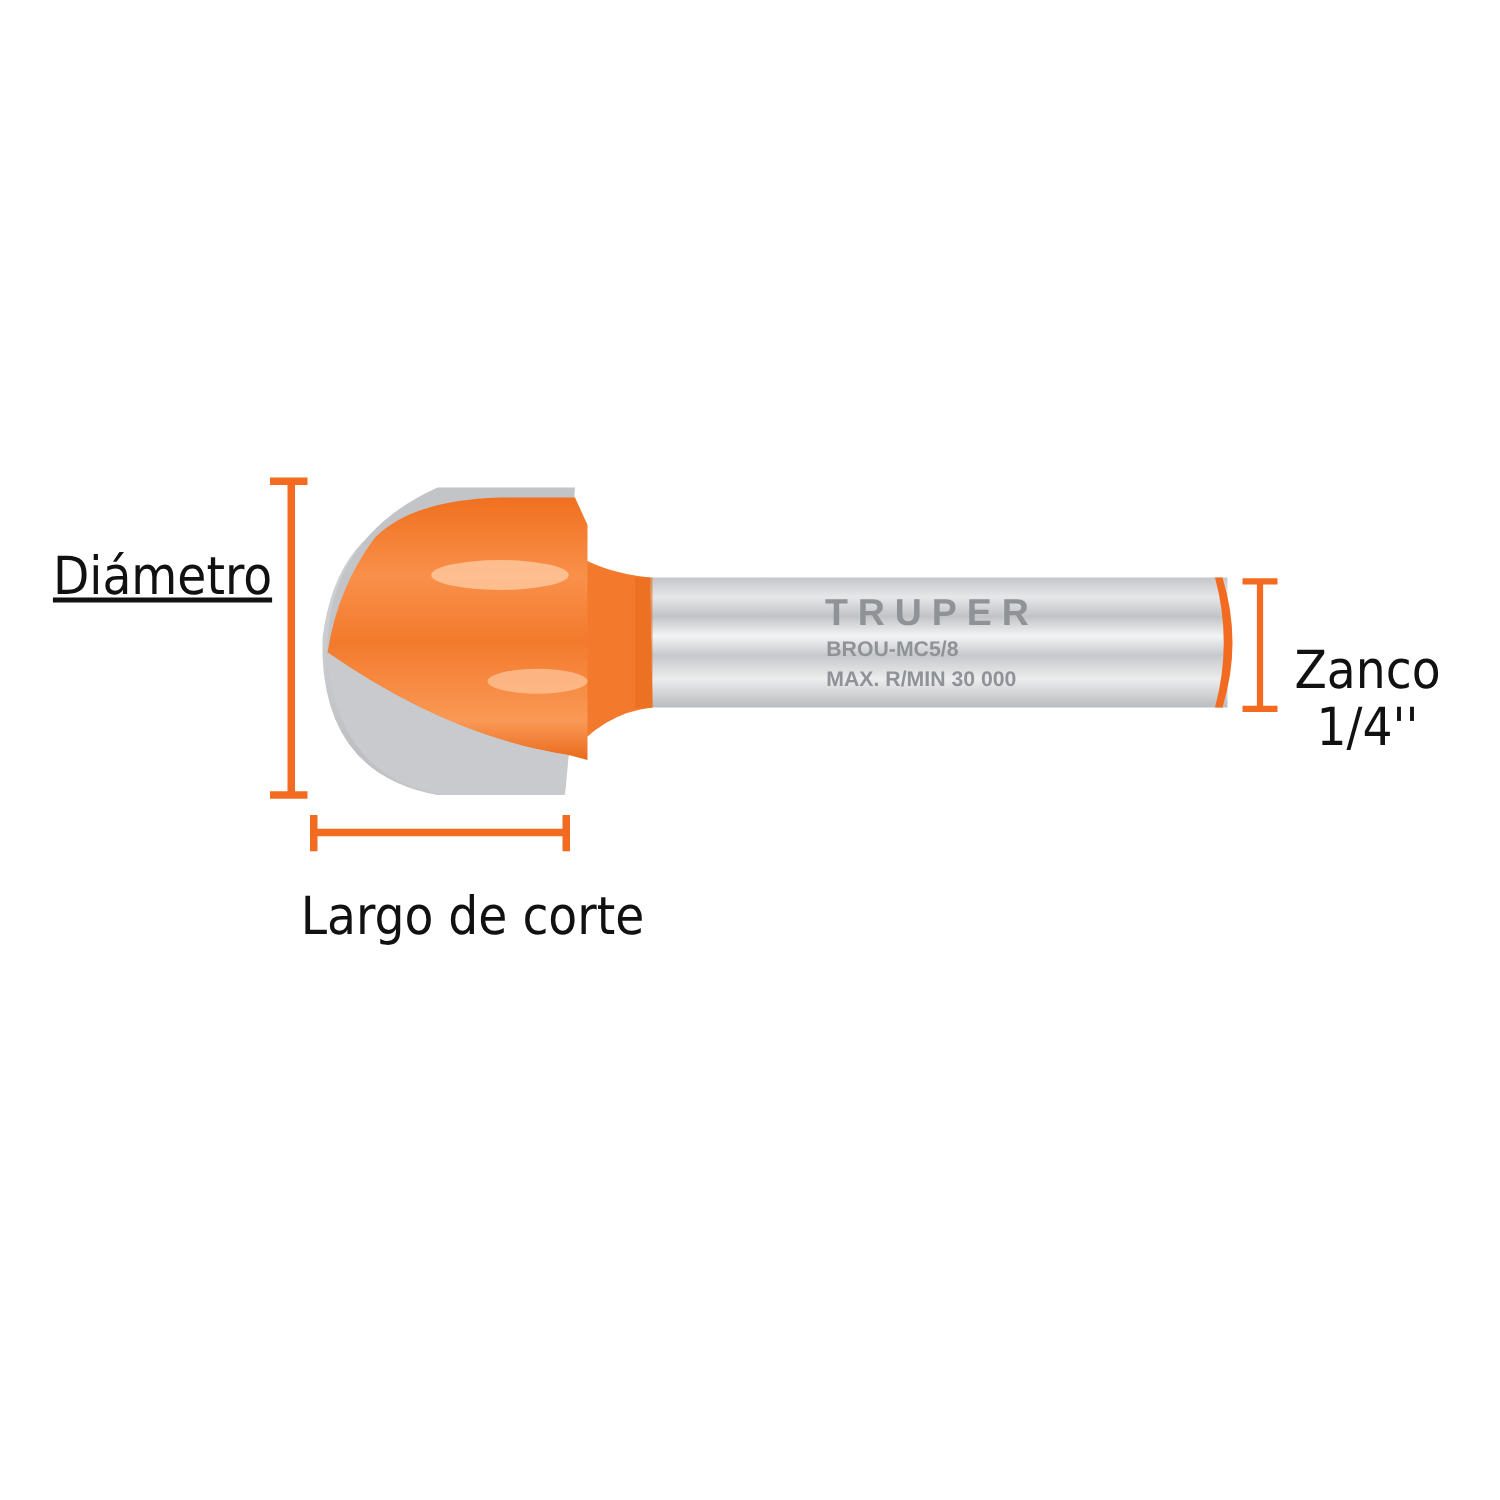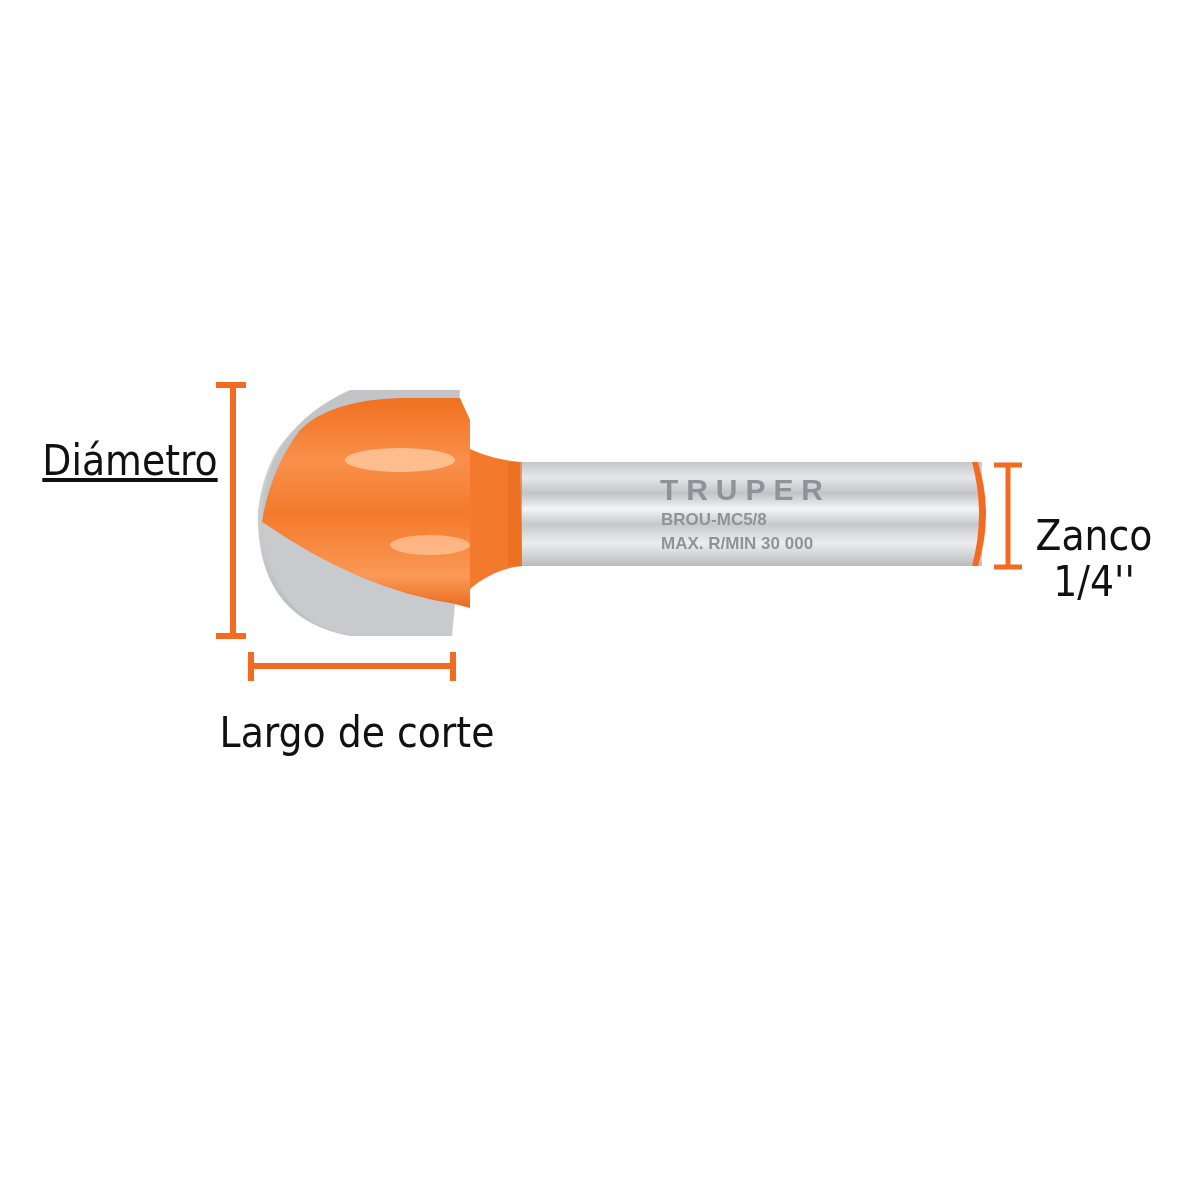--- a/index.html
+++ b/index.html
@@ -1,21 +1,21 @@
 <!DOCTYPE html>
 <html><head>
 <meta charset="utf-8">
 <style>
   html, body { margin:0; padding:0; background:#ffffff; }
   body { width:1200px; height:1200px; position:relative; overflow:hidden; font-family:"DejaVu Sans Condensed","DejaVu Sans", sans-serif; }
   .label { position:absolute; color:#111; text-align:center; line-height:46px; font-size:42px; font-stretch:condensed; }
   .label span { display:block; }
   #diam-label { left:30px; top:438px; width:200px;text-decoration:underline; }
   #shank-label { left:1024px; top:470px; width:140px;margin-top:43px; }
-  #length-label { left:192px; top:710px; width:330px; }
+  #length-label { left:213px; top:710px; width:330px; }
   .stage { position:absolute; left:0; top:0; width:1200px; height:1200px; }
   .engrave { fill:#8f9398; font-family:"Liberation Sans", sans-serif; font-weight:bold; }
 </style>
 </head>
 <body>
 
 <svg class="stage" viewBox="0 0 1200 1200" xmlns="http://www.w3.org/2000/svg">
   <defs>
     <linearGradient id="shankGrad" x1="0" y1="0" x2="0" y2="1">
       <stop offset="0" stop-color="#c4c6c9"></stop>

